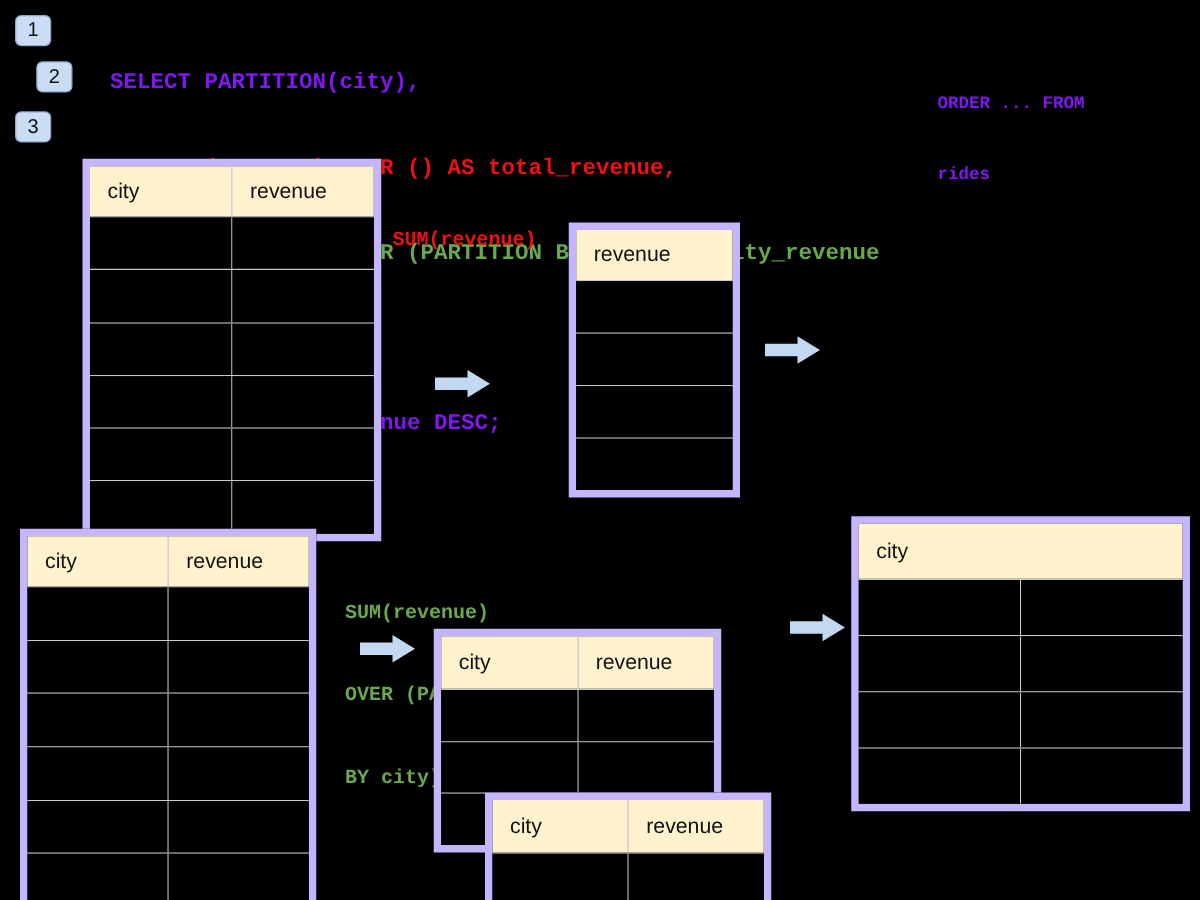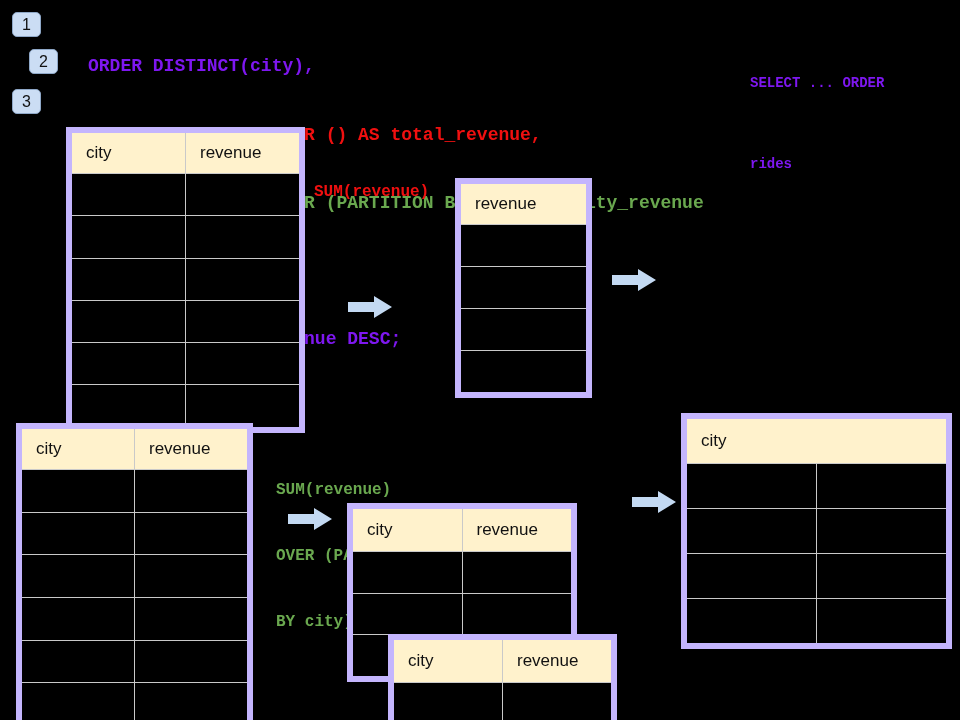--- a/index.html
+++ b/index.html
@@ -72,30 +72,30 @@
 </head>
 <body>
 
 <div id="canvas">
 
   <div class="badge" id="badge-1">1</div>
   <div class="badge" id="badge-2">2</div>
   <div class="badge" id="badge-3">3</div>
 
   <div class="code">
-    <div style="color: rgb(126, 23, 240);">ORDER DISTINCT(city),</div>
+    <div style="color: rgb(126, 23, 240);">SELECT PARTITION(city),</div>
     <div style="color: rgb(240, 16, 16);">    SUM(revenue) OVER () AS total_revenue,</div>
     <div style="color: rgb(106, 168, 79);">    SUM(revenue) OVER (PARTITION BY city) as city_revenue</div>
     <div style="color: rgb(126, 23, 240);">  FROM rides</div>
     <div style="color: rgb(126, 23, 240);">  ORDER by city_revenue DESC;</div>
   </div>
 
   <div class="note">
-    <div style="color: rgb(126, 23, 240);">SELECT ... ORDER</div>
-    <div style="color: rgb(126, 23, 240); margin-top: 24px;">rides</div>
+    <div style="color: rgb(126, 23, 240);">ORDER ... FROM</div>
+    <div style="color: rgb(126, 23, 240);">rides</div>
   </div>
 
   <div class="anno" id="anno-total">
     <div style="color: rgb(240, 16, 16);">SUM(revenue)</div>
   </div>
 
   <div class="anno" id="anno-partition">
     <div style="color: rgb(106, 168, 79);">SUM(revenue)</div>
     <div style="color: rgb(106, 168, 79);">OVER (PARTITION</div>
     <div style="color: rgb(106, 168, 79);">BY city)</div>

